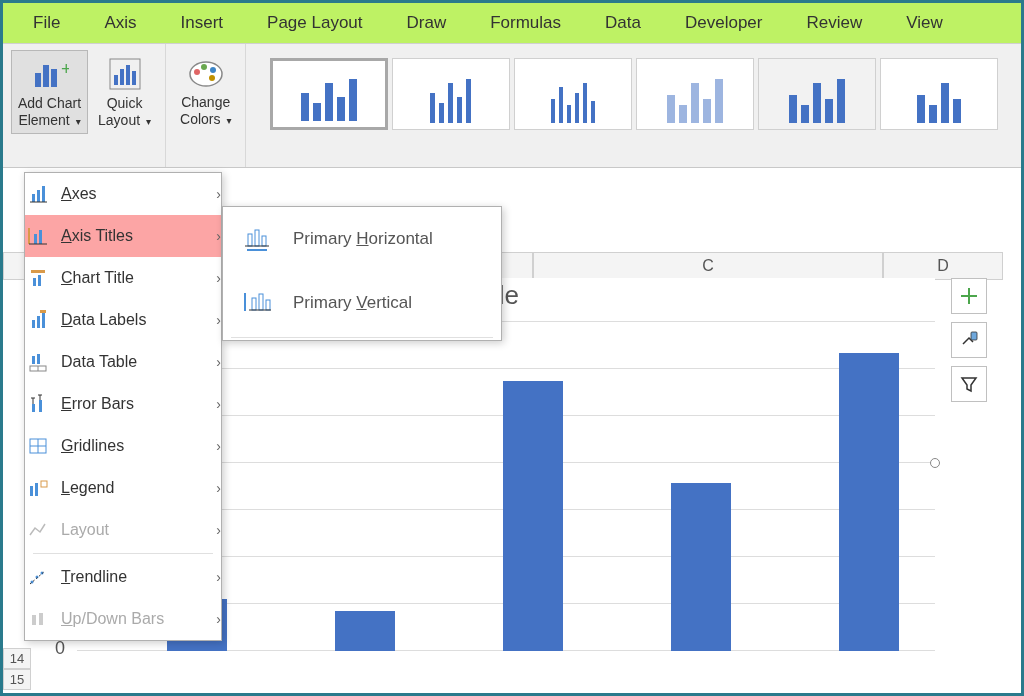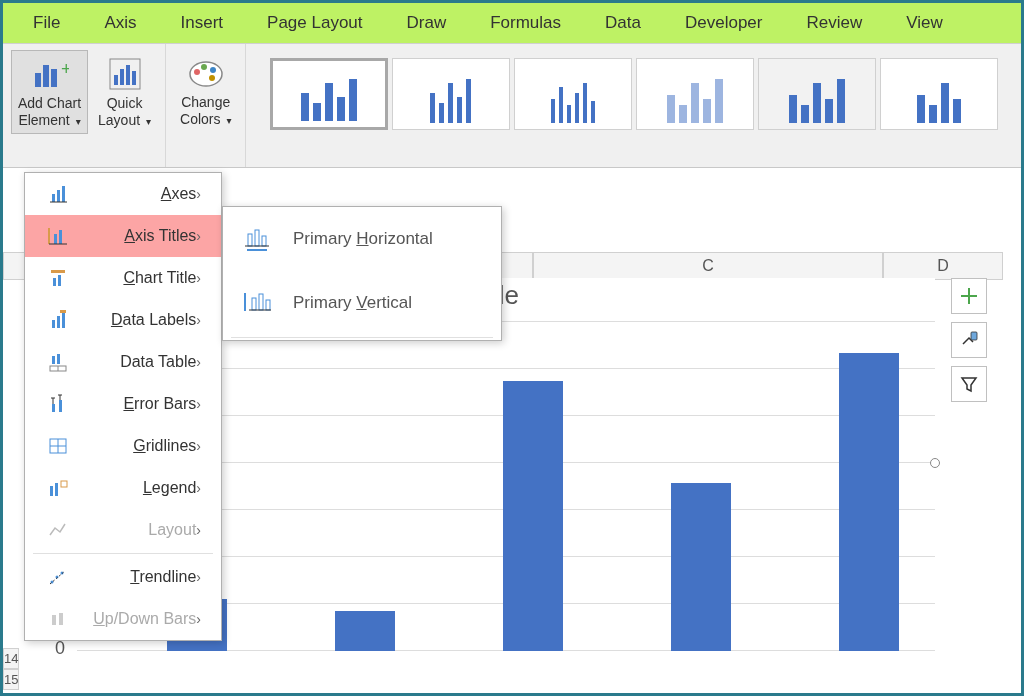--- a/index.html
+++ b/index.html
@@ -15,38 +15,38 @@
 .chart-styles-group { flex: 1; display: flex; flex-direction: column; }
 .style-thumbs { display: flex; gap: 4px; padding: 8px 8px 0 8px; }
 .style-thumb { width: 118px; height: 72px; background: #fff; border: 1px solid #d0d0d0; cursor: pointer; display: flex; align-items: flex-end; justify-content: center; gap: 4px; padding: 6px; flex-shrink: 0; }
 .style-thumb.selected { border: 3px solid #a8a8a8; }
 .style-thumb .mini-bar { background: #4472c4; width: 8px; }
 .style-thumb.faded .mini-bar { background: #9db5e0; }
 .style-label { font-size: 14px; color: #8b5cf6; padding: 6px 0; margin-top: 32px; }
 .dropdown-arrow { font-size: 10px; margin-left: 2px; }
 
 .menu1 { position: absolute; left: 24px; top: 172px; width: 198px; background: #fff; border: 1px solid #b0b0b0; box-shadow: 2px 2px 8px rgba(0,0,0,0.2); z-index: 10; }
-.menu-item { display: flex; align-items: center; padding: 10px 20px; font-size: 16px; color: #333; cursor: pointer; text-align: right; }
+.menu-item { display: flex; align-items: center; padding: 10px 0; font-size: 16px; color: #333; cursor: pointer; }
 .menu-item.disabled { color: #aaa; }
 .menu-item.hover { background: #fca5a5; }
 .menu-item .mi-icon { width: 26px; height: 22px; margin-right: 10px; display: flex; align-items: center; justify-content: center; flex-shrink: 0; }
 .menu-item .mi-label { flex: 1; }
 .menu-item .mi-arrow { color: #666; font-size: 14px; }
 .menu-sep { height: 1px; background: #e0e0e0; margin: 2px 8px; }
 
 .menu2 { position: absolute; left: 222px; top: 206px; width: 280px; background: #fff; border: 1px solid #b0b0b0; box-shadow: 2px 2px 8px rgba(0,0,0,0.2); z-index: 11; }
 .menu2-item { display: flex; align-items: center; padding: 18px 16px; font-size: 17px; color: #555; cursor: pointer; }
 .menu2-item .mi2-icon { width: 36px; height: 28px; margin-right: 18px; display: flex; align-items: center; justify-content: center; }
 .menu2-item.opt { padding: 14px 16px 14px 36px; font-size: 16px; }
 
 .sheet-area { position: relative; background: #fff; height: 498px; }
 .col-headers { display: flex; position: absolute; top: 84px; left: 0; right: 0; }
 .col-header { border: 1px solid #d0d0d0; text-align: center; font-size: 16px; color: #555; background: #f4f4f4; padding: 4px 0; }
 .row-headers { position: absolute; left: 0; top: 480px; }
-.row-header { width: 16px; font-size: 13px; color: #555; background: #f4f4f4; border: 1px solid #d0d0d0; text-align: center; padding: 2px 0; }
+.row-header { width: 28px; font-size: 13px; color: #555; background: #f4f4f4; border: 1px solid #d0d0d0; text-align: center; padding: 2px 0; }
 
 .chart-box { position: absolute; left: 52px; top: 110px; width: 880px; height: 388px; background: #fff; }
 .chart-title { text-align: center; font-size: 26px; color: #555; padding: 2px 0 10px 0; }
 .plot { position: relative; height: 330px; margin-left: 22px; }
 .grid-line { position: absolute; left: 0; right: 0; height: 1px; background: #ddd; }
 .bar { position: absolute; bottom: 0; width: 60px; background: #4472c4; }
 .y0 { position: absolute; left: -22px; bottom: -8px; font-size: 18px; color: #555; }
 .chart-buttons { position: absolute; right: -52px; top: 0; display: flex; flex-direction: column; gap: 8px; }
 .chart-btn { width: 36px; height: 36px; border: 1px solid #c0c0c0; background: #fff; display: flex; align-items: center; justify-content: center; cursor: pointer; }
 .sel-handle { position: absolute; width: 10px; height: 10px; background: #fff; border: 1px solid #888; border-radius: 50%; }

